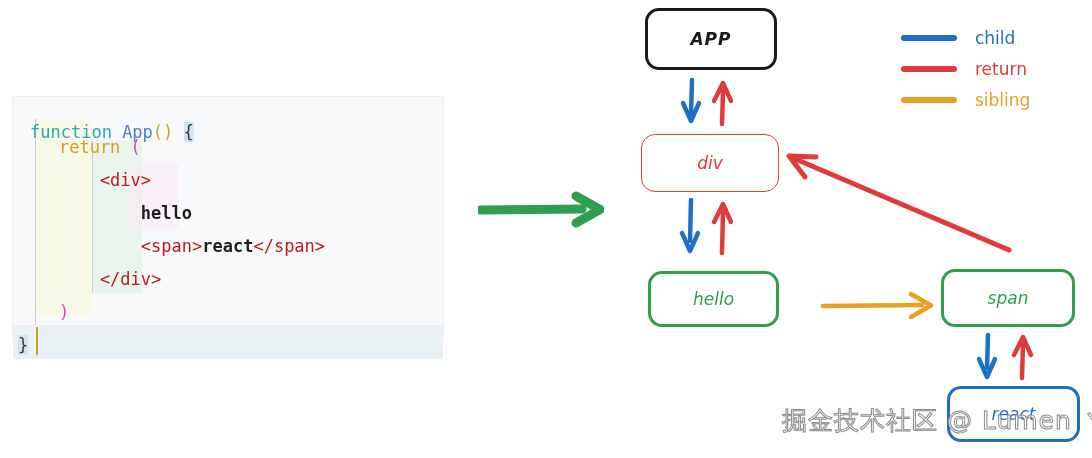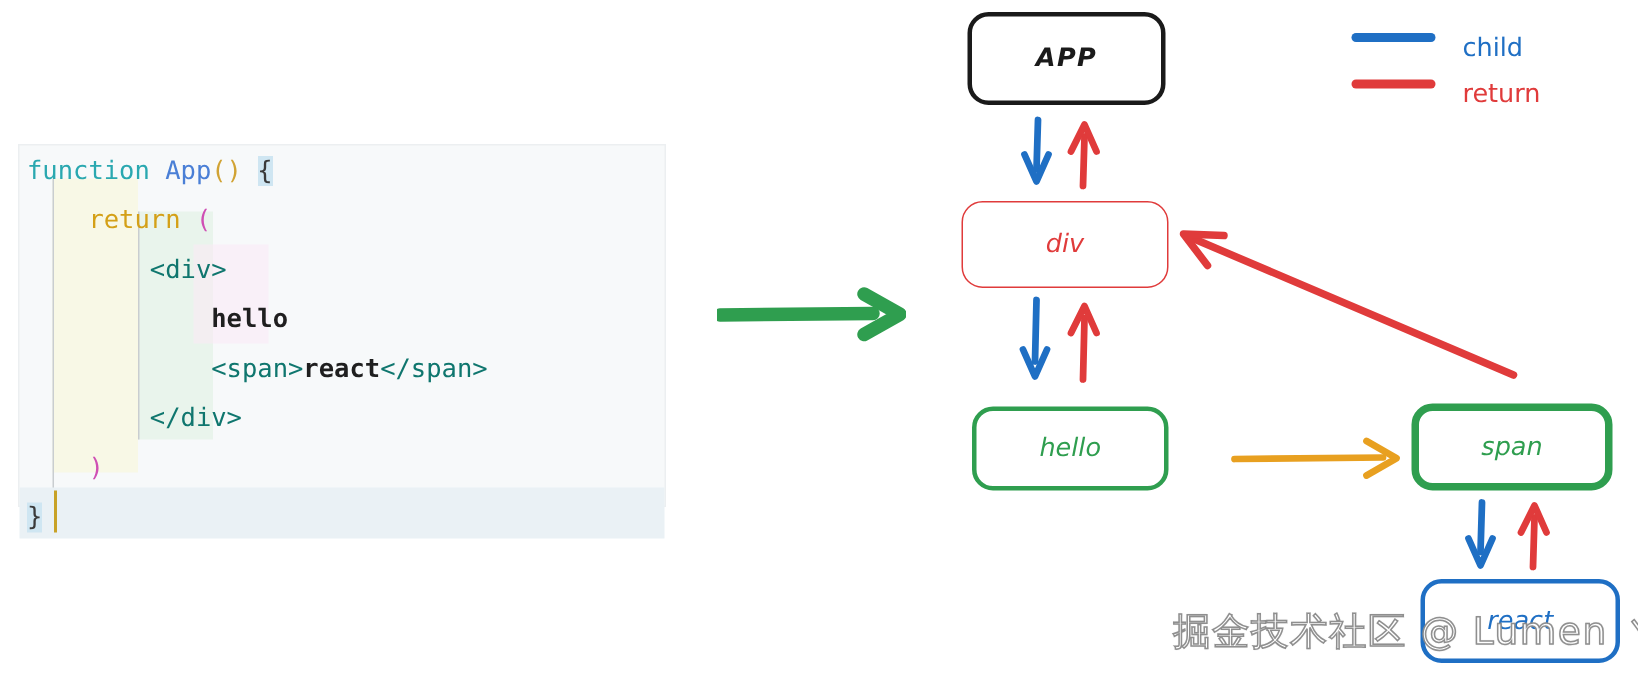--- a/index.html
+++ b/index.html
@@ -35,35 +35,35 @@
 
   #code-lines {
     position: absolute; left: 0; top: 0;
     width: 100%; height: 100%;
     font-family: "DejaVu Sans Mono", monospace;
     font-size: 17px;
     line-height: 33px;
     white-space: pre;
   }
   .cline { position: absolute; left: 5px; }
-  .cl0 { top: 1px; }
+  .cl0 { top: 19px; margin-left: 12px; }
   .cl1 { top: 34px; }
   .cl2 { top: 67px; }
   .cl3 { top: 100px; }
   .cl4 { top: 133px; text-align: right; }
   .cl5 { top: 166px; text-align: right; }
   .cl6 { top: 199px; }
   .cl7 { top: 232px; }
 
   .tok-kw    { color: #2aa8b0; }
   .tok-fn    { color: #4a7fd6; }
   .tok-paren { color: #d1a334; }
   .tok-ret   { color: #d4a017; }
   .tok-rparen{ color: #cf4fb4; }
-  .tok-tag   { color: #0f766e; }
+  .tok-tag   { color: #b91c1c; }
   .tok-text  { color: #1f1f1f; font-family: "DejaVu Sans Mono", monospace; font-weight: 600; }
   .tok-brace { color: #3a3a3a; }
   .brace-hl  { background: #cfe6f2; }
 
   #current-line-hl {
     position: absolute; left: 0; top: 228px;
     width: 430px; height: 34px;
     background: #eaf1f5;
   }
   #cursor-caret {
@@ -82,27 +82,27 @@
     border-radius: 14px;
     display: flex; align-items: center; justify-content: center;
     font-family: "DejaVu Sans", sans-serif;
     font-size: 17px;
     font-style: italic;
     background: #ffffff;
   }
   #node-app   { left: 645px; top: 8px;   width: 132px; height: 62px; border: 3px solid #1a1a1a; color: #1a1a1a; font-weight: 700; letter-spacing: 1px; }
   #node-div   { left: 641px; top: 134px; width: 138px; height: 58px; border: 1px solid #4d7c0f; color: #e03b3b; }
   #node-hello { left: 648px; top: 271px; width: 131px; height: 56px; border: 3px solid #2f9e4f; color: #2f9e4f; }
-  #node-span  { left: 941px; top: 269px; width: 134px; height: 58px; border: 5px solid #22c55e; color: #2f9e4f; }
+  #node-span  { left: 941px; top: 269px; width: 134px; height: 58px; border: 3px solid #22c55e; color: #2f9e4f; }
   #node-react { left: 947px; top: 386px; width: 133px; height: 56px; border: 3px solid #1f6fc4; color: #1f6fc4; }
 
   
   #legend { position: absolute; left: 901px; top: 22px; }
   .legend-row {
-    display: flex; 
+    display: flex; align-items: center;
     height: 31px;
   }
   .legend-line {
     width: 56px; height: 6px; border-radius: 3px; margin-right: 18px;
   }
   .legend-label {
     font-family: "DejaVu Sans", sans-serif;
     font-size: 17px;
   }
 
@@ -189,15 +189,19 @@
 
 <div id="legend">
   <div class="legend-row">
     <span class="legend-line" style="background: rgb(31, 111, 196);"></span>
     <span class="legend-label" style="color: rgb(31, 111, 196);">child</span>
   </div>
   <div class="legend-row">
     <span class="legend-line" style="background: rgb(224, 59, 59);"></span>
     <span class="legend-label" style="color: rgb(224, 59, 59);">return</span>
   </div>
+  <div class="legend-row">
+    <span class="legend-line" style="background: rgb(232, 160, 32);"></span>
+    <span class="legend-label" style="color: rgb(232, 160, 32);">sibling</span>
+  </div>
 </div>
 
 <div id="watermark">掘金技术社区 @ Lumen 丶</div>
 
 </body></html>

